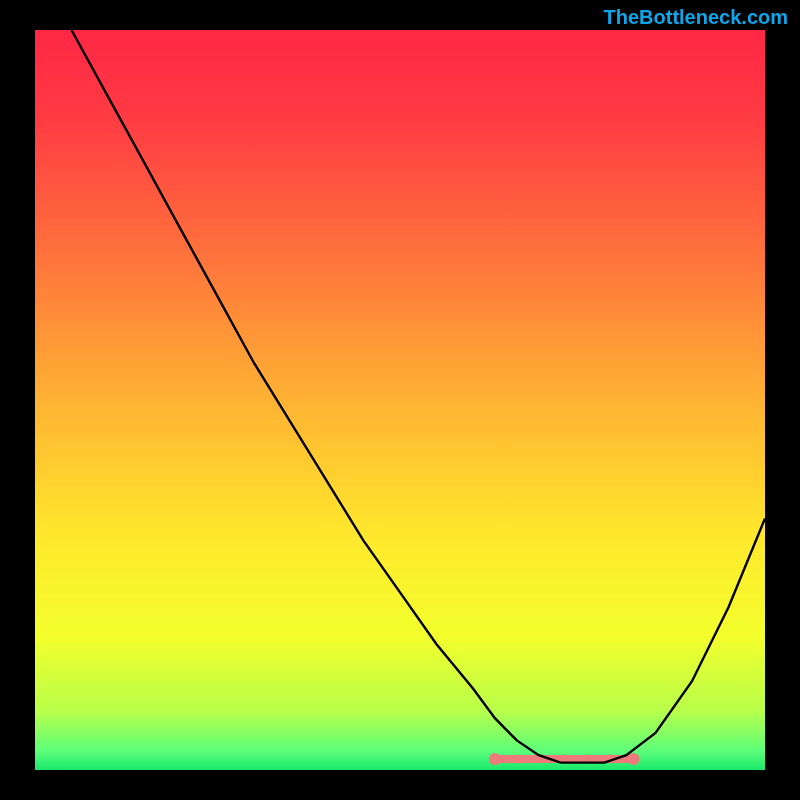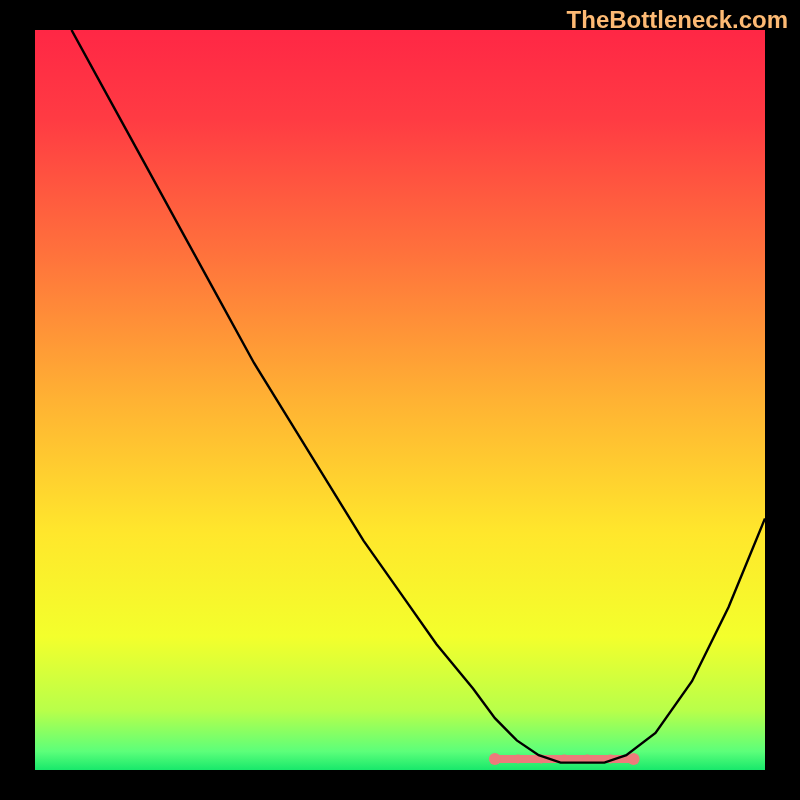--- a/index.html
+++ b/index.html
@@ -8,22 +8,22 @@
     width: 800px;
     height: 800px;
     background: #000;
     font-family: Arial, sans-serif;
     position: relative;
   }
   .watermark {
     position: absolute;
     top: 6px;
     right: 12px;
-    color: #fdba74;
-    font-size: 24px;
+    color: #0ea5e9;
+    font-size: 20px;
     font-weight: bold;
     z-index: 10;
   }
   .plot-area {
     position: absolute;
     left: 35px;
     top: 30px;
     width: 730px;
     height: 740px;
   }

